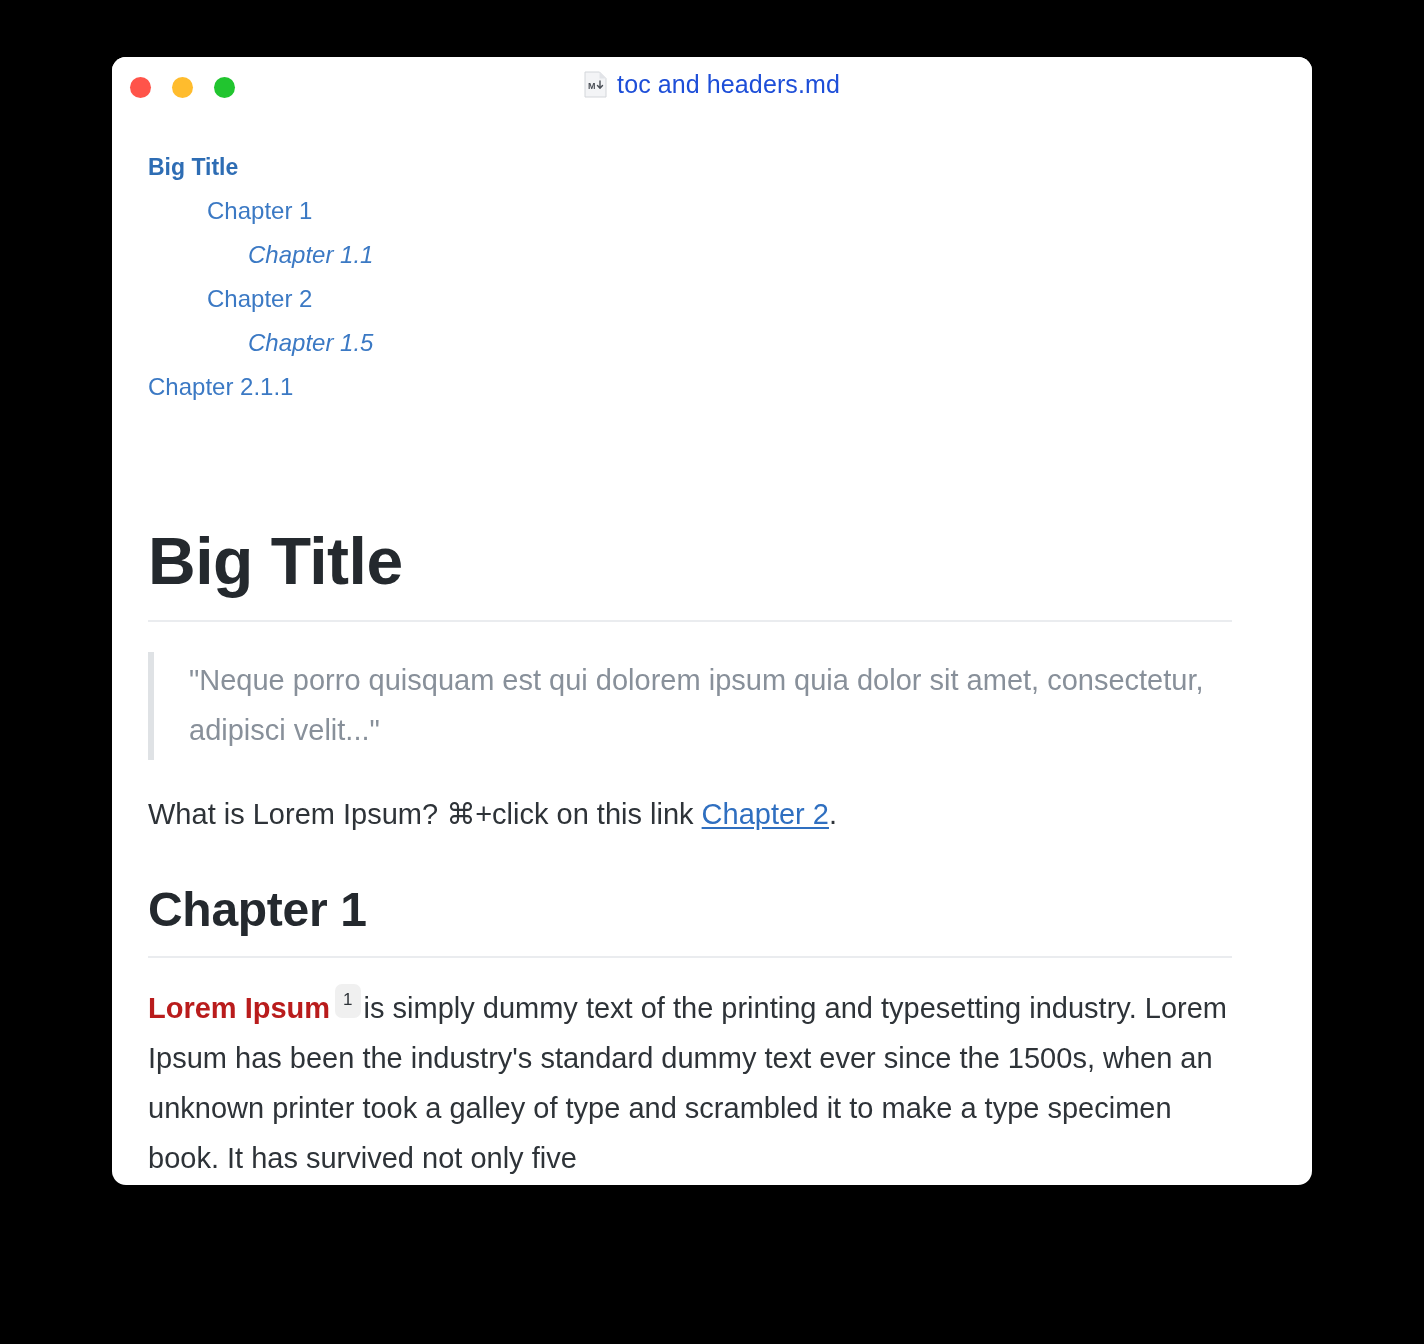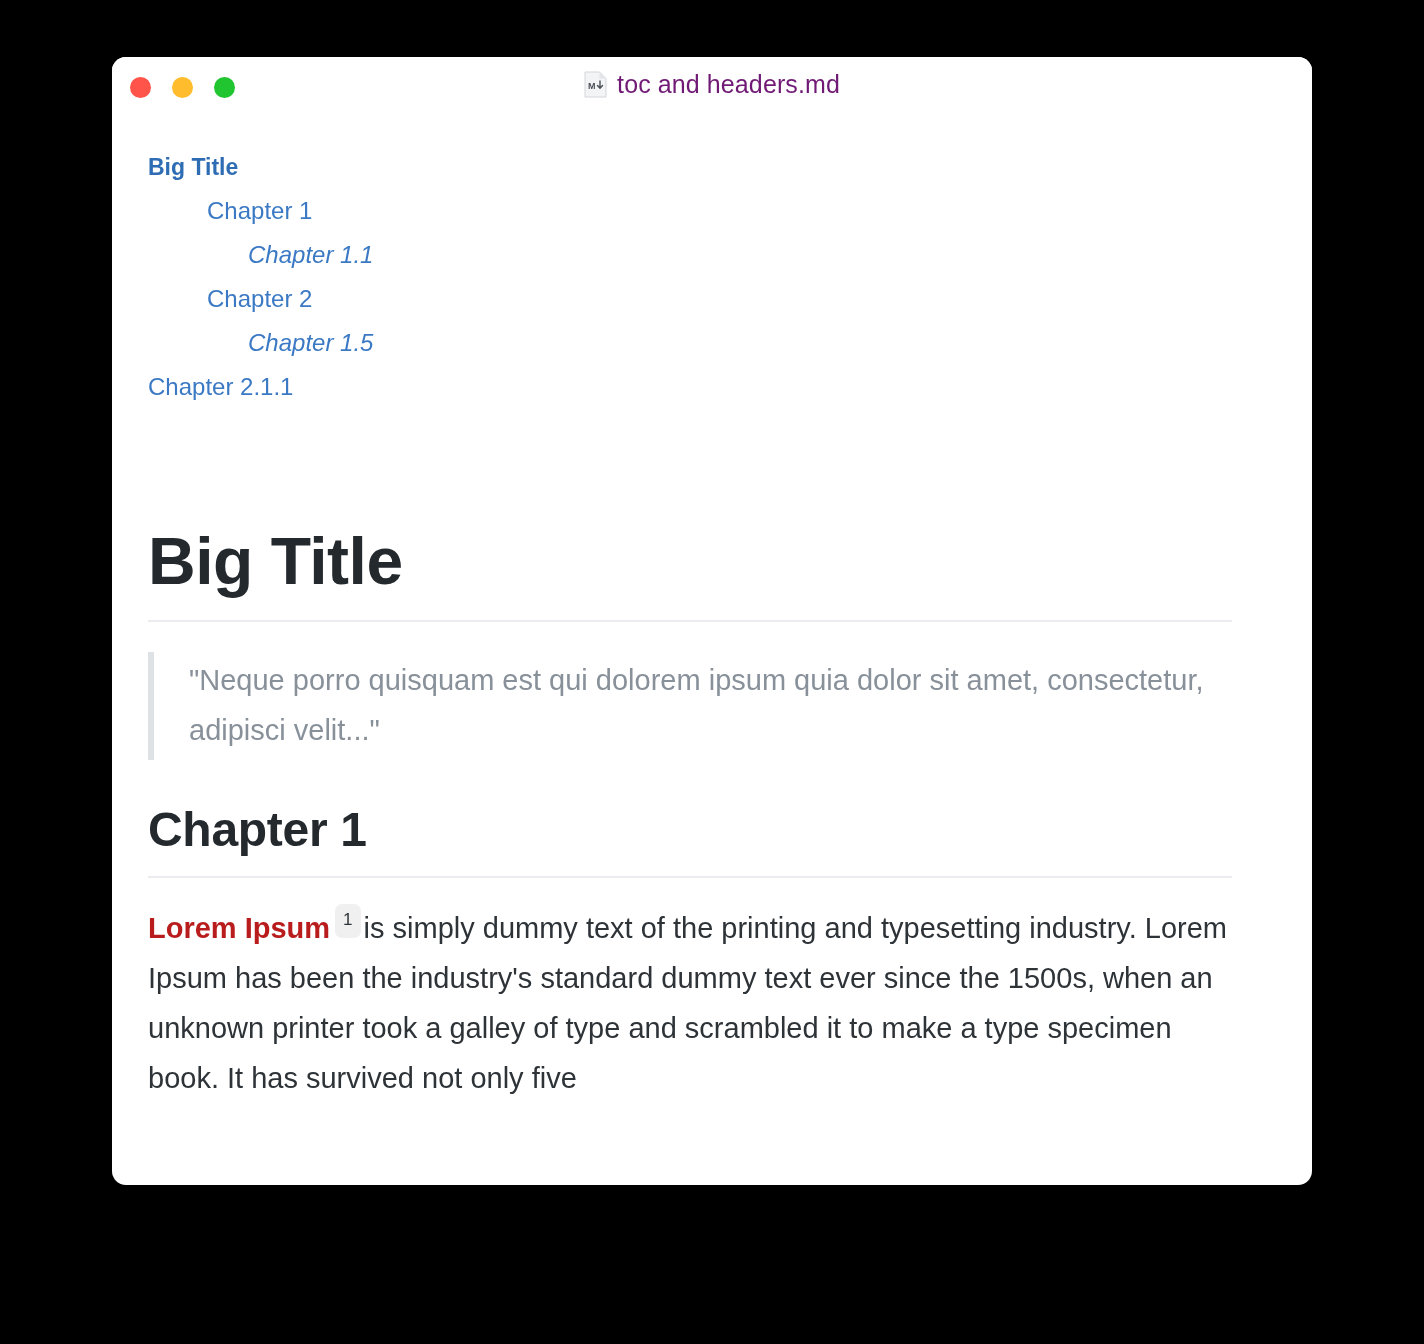--- a/index.html
+++ b/index.html
@@ -77,21 +77,21 @@
   .md-file-icon {
     width: 23px;
     height: 27px;
     position: relative;
     display: inline-block;
     flex: 0 0 auto;
   }
 
   .window-title {
     font-size: 25px;
-    color: #701a75;
+    color: #1d4ed8;
     letter-spacing: 0.1px;
     line-height: 1;
     white-space: nowrap;
   }
 
   
   .doc {
     padding: 0 56px 0 36px;
     box-sizing: border-box;
     color: #2c2f33;
@@ -230,20 +230,23 @@
         <a class="toc-entry lvl-3" href="#">Chapter 2.1.1</a>
       </nav>
 
       <div class="h1-wrap">
         <h1 class="h1">Big Title</h1>
         <div class="hrule"></div>
       </div>
 
       <blockquote class="blockquote">"Neque porro quisquam est qui dolorem ipsum quia dolor sit amet, consectetur, adipisci velit..."</blockquote>
 
+      <p class="para tight">
+        <span>What is Lorem Ipsum? ⌘+click on this link </span><a class="doclink" href="#">Chapter 2</a><span>.</span>
+      </p>
 
       <div class="h2-wrap">
         <h2 class="h2">Chapter 1</h2>
         <div class="hrule h2-rule"></div>
       </div>
 
       <p class="para">
         <span class="bold">Lorem Ipsum</span><sup class="footnote-ref">1</sup><span>is simply dummy text of the printing and typesetting industry. Lorem Ipsum has been the industry's standard dummy text ever since the 1500s, when an unknown printer took a galley of type and scrambled it to make a type specimen book. It has survived not only five</span>
       </p>
 

